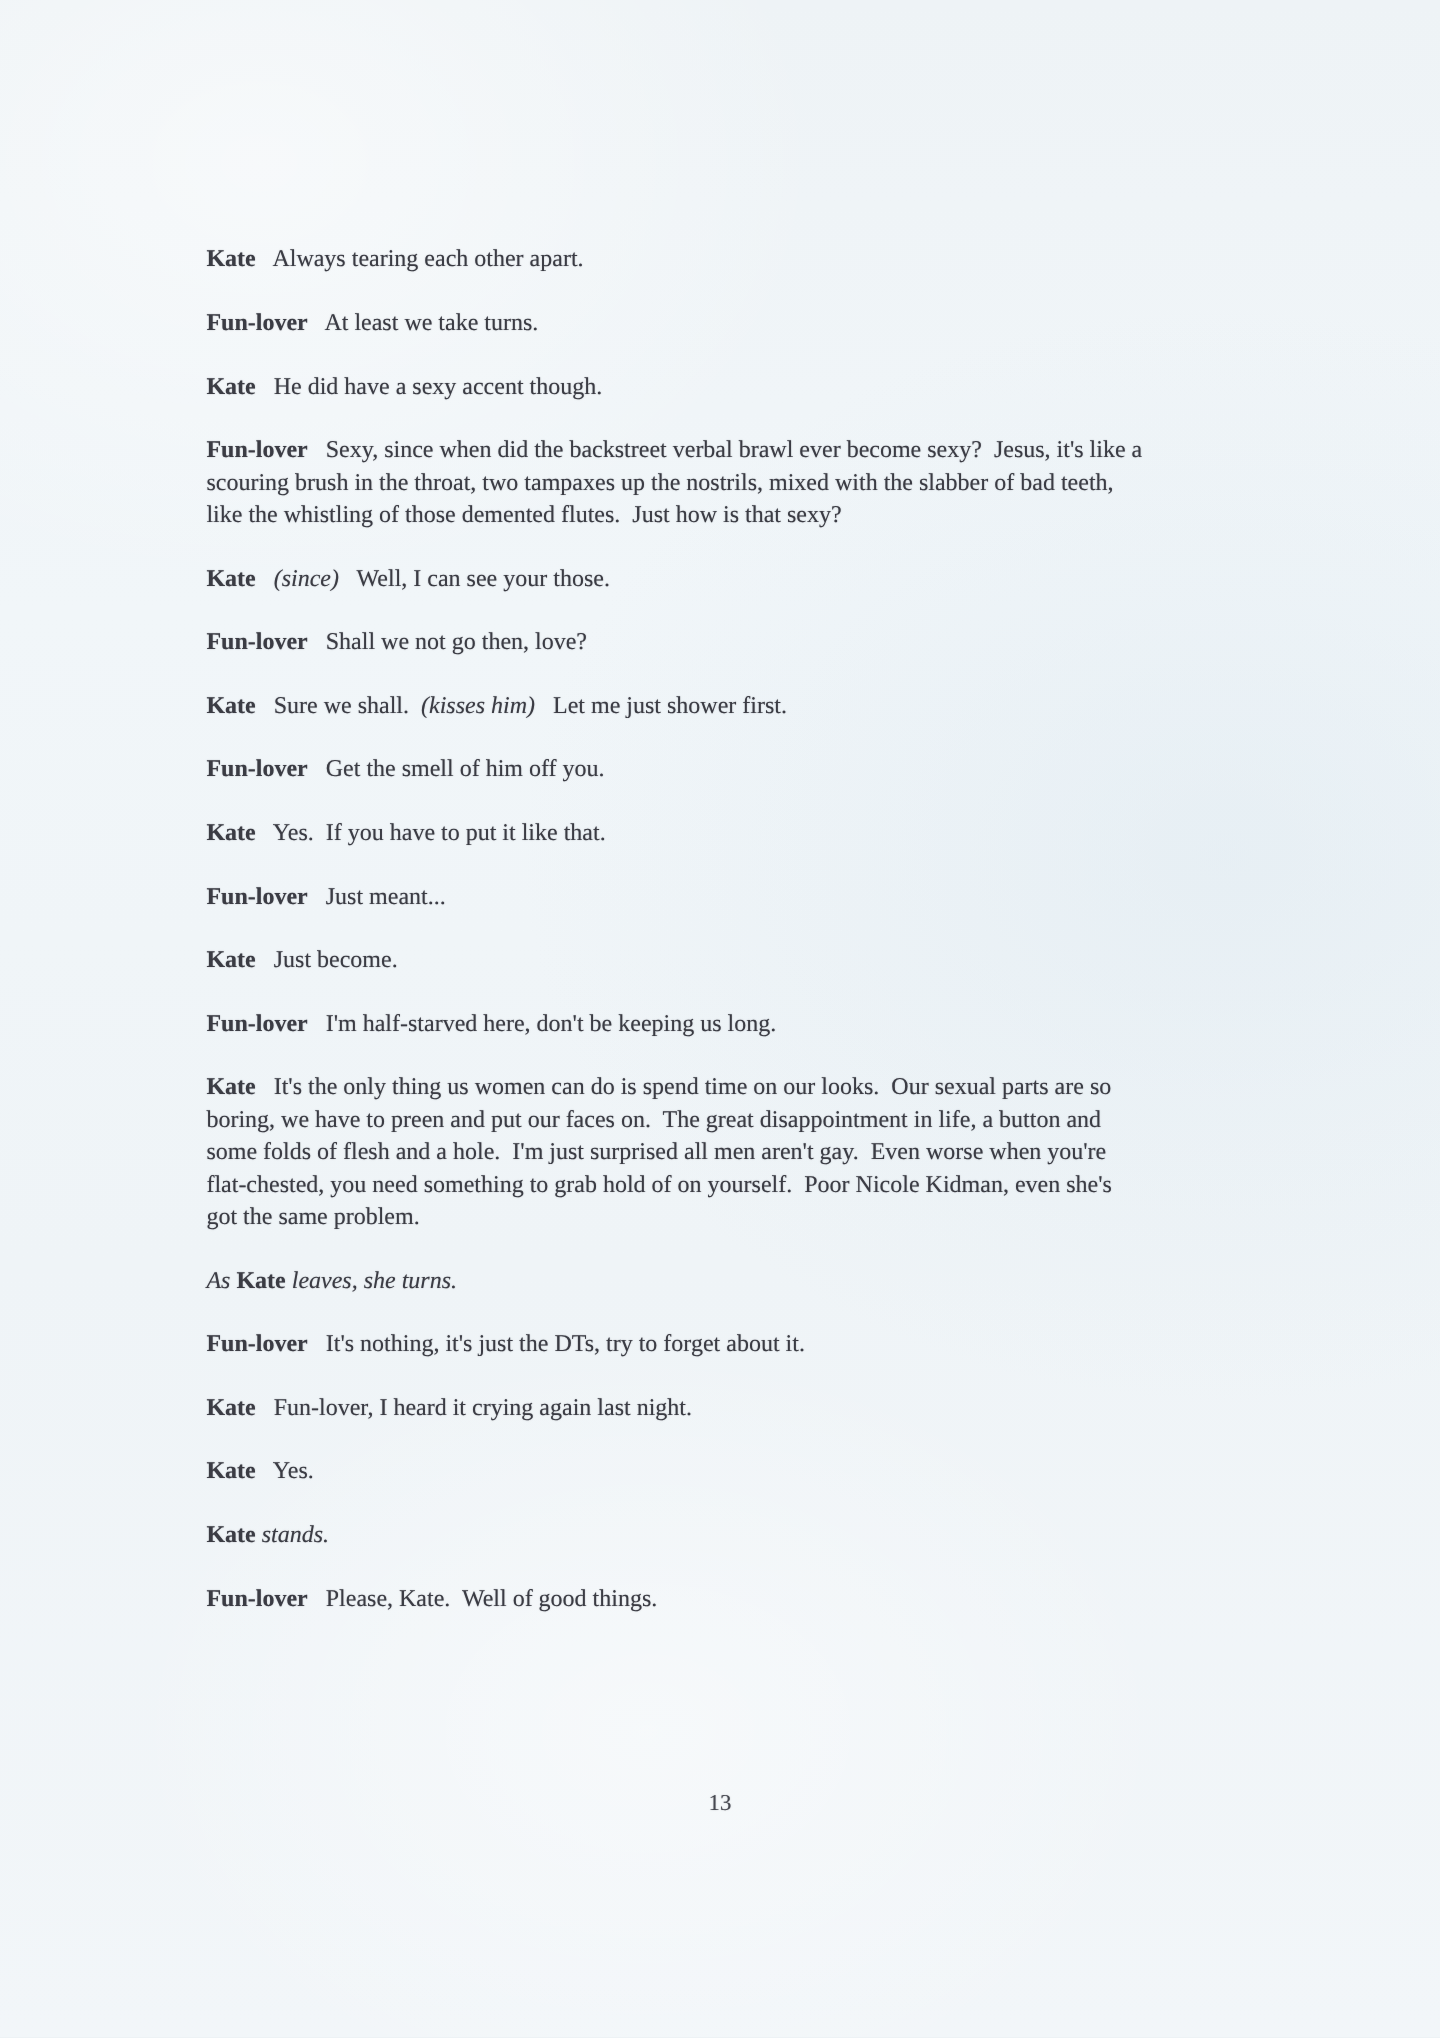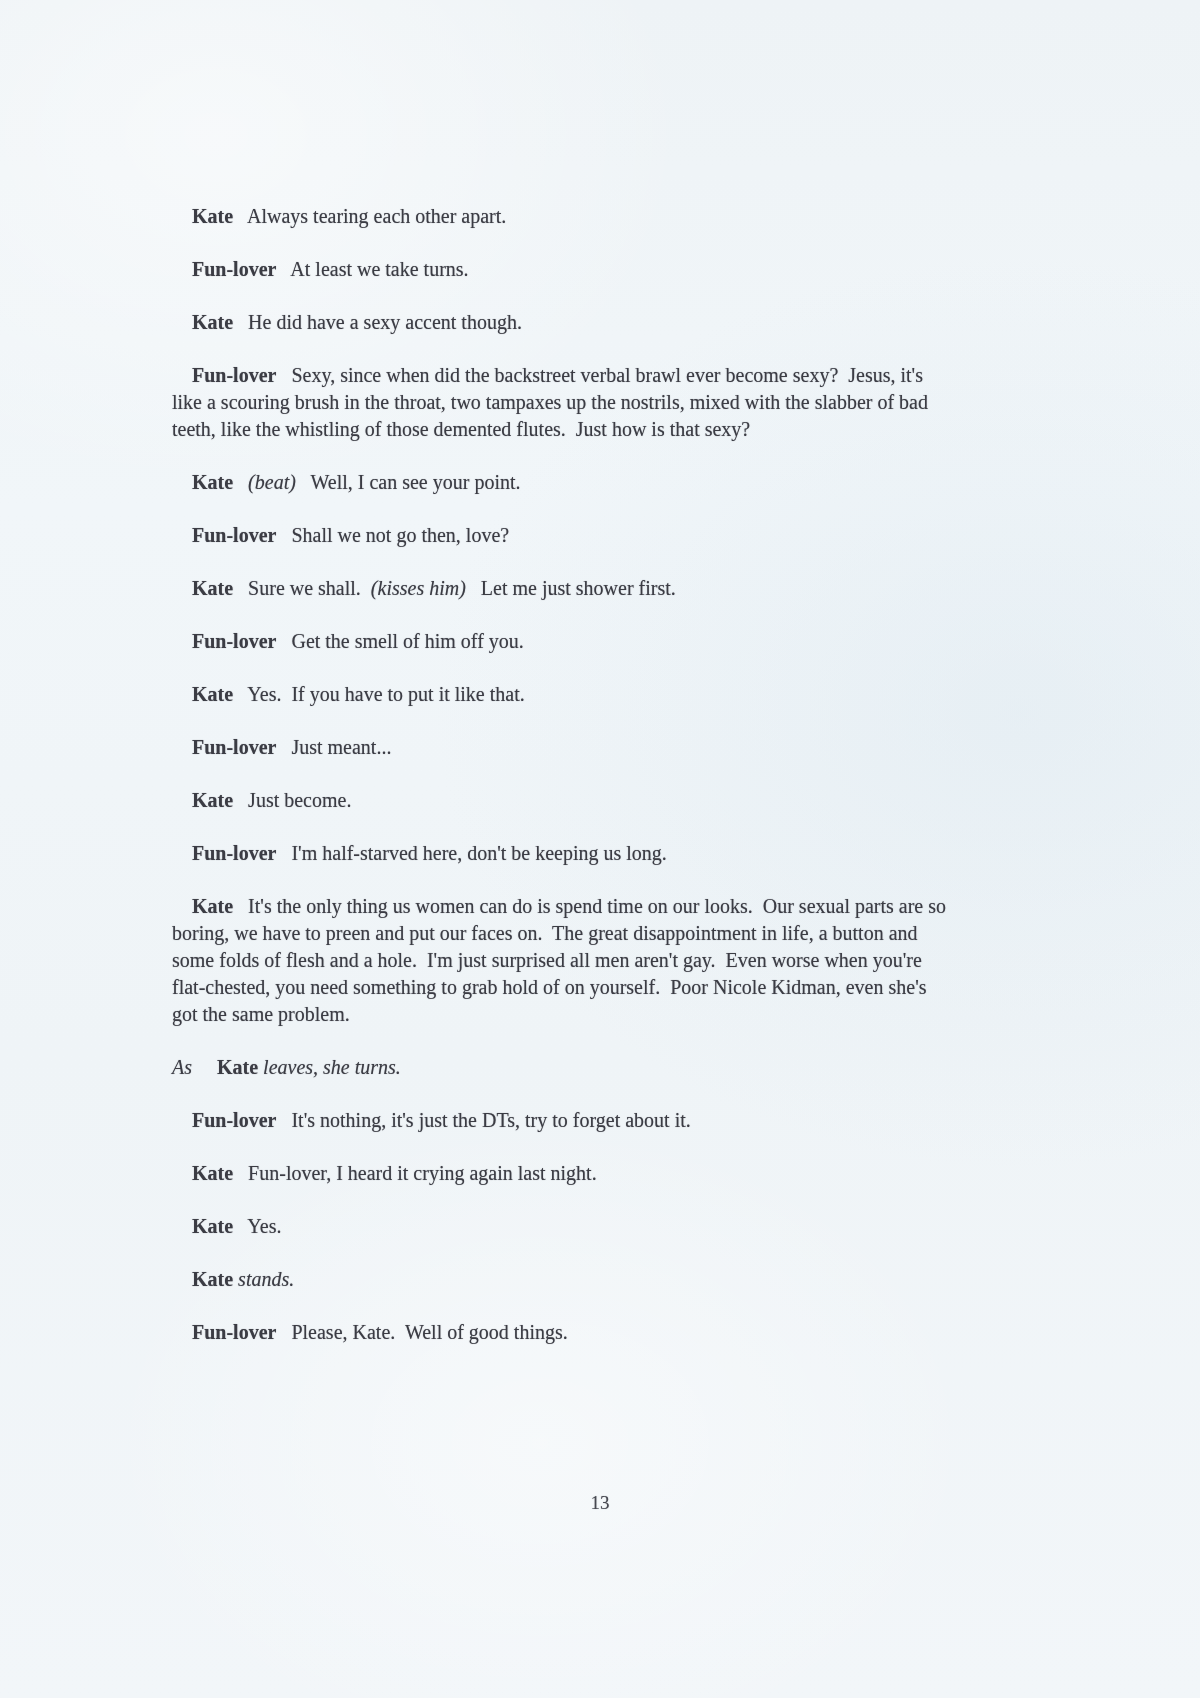--- a/index.html
+++ b/index.html
@@ -28,21 +28,21 @@
     left: 172px;
     width: 782px;
   }
   .line {
     margin: 0 0 26px 0;
     font-size: 20px;
     line-height: 27px;
     white-space: pre-wrap;
     text-shadow: 0 0 1px rgba(72,74,84,0.55);
   }
-  .line span.b { font-weight: bold; margin-left: 20px; }
+  .line span.b { font-weight: bold; }
   .line span.i { font-style: italic; }
   .page-number {
     position: absolute;
     top: 1492px;
     left: 0;
     width: 100%;
     text-align: center;
     font-size: 19px;
     color: #474951;
     text-shadow: 0 0 1px rgba(72,74,84,0.5);
@@ -50,21 +50,21 @@
 </style>
 </head>
 <body>
 
 <div class="page">
   <main class="body" id="script-body">
       <p class="line"><span class="b ">Kate</span><span class="">   Always tearing each other apart.</span></p>
       <p class="line"><span class="b ">Fun-lover</span><span class="">   At least we take turns.</span></p>
       <p class="line"><span class="b ">Kate</span><span class="">   He did have a sexy accent though.</span></p>
       <p class="line"><span class="b ">Fun-lover</span><span class="">   Sexy, since when did the backstreet verbal brawl ever become sexy?  Jesus, it's like a scouring brush in the throat, two tampaxes up the nostrils, mixed with the slabber of bad teeth, like the whistling of those demented flutes.  Just how is that sexy?</span></p>
-      <p class="line"><span class="b ">Kate</span><span class="">   </span><span class="i">(beat)</span><span class="">   Well, I can see your point.</span></p>
+      <p class="line"><span class="b ">Kate</span><span class="">   </span><span class="i">(since)</span><span class="">   Well, I can see your those.</span></p>
       <p class="line"><span class="b ">Fun-lover</span><span class="">   Shall we not go then, love?</span></p>
       <p class="line"><span class="b ">Kate</span><span class="">   Sure we shall.  </span><span class="i">(kisses him)</span><span class="">   Let me just shower first.</span></p>
       <p class="line"><span class="b ">Fun-lover</span><span class="">   Get the smell of him off you.</span></p>
       <p class="line"><span class="b ">Kate</span><span class="">   Yes.  If you have to put it like that.</span></p>
       <p class="line"><span class="b ">Fun-lover</span><span class="">   Just meant...</span></p>
       <p class="line"><span class="b ">Kate</span><span class="">   Just become.</span></p>
       <p class="line"><span class="b ">Fun-lover</span><span class="">   I'm half-starved here, don't be keeping us long.</span></p>
       <p class="line"><span class="b ">Kate</span><span class="">   It's the only thing us women can do is spend time on our looks.  Our sexual parts are so boring, we have to preen and put our faces on.  The great disappointment in life, a button and some folds of flesh and a hole.  I'm just surprised all men aren't gay.  Even worse when you're flat-chested, you need something to grab hold of on yourself.  Poor Nicole Kidman, even she's got the same problem.</span></p>
       <p class="line"><span class="i">As </span><span class="b ">Kate</span><span class="i"> leaves, she turns.</span></p>
       <p class="line"><span class="b ">Fun-lover</span><span class="">   It's nothing, it's just the DTs, try to forget about it.</span></p>

